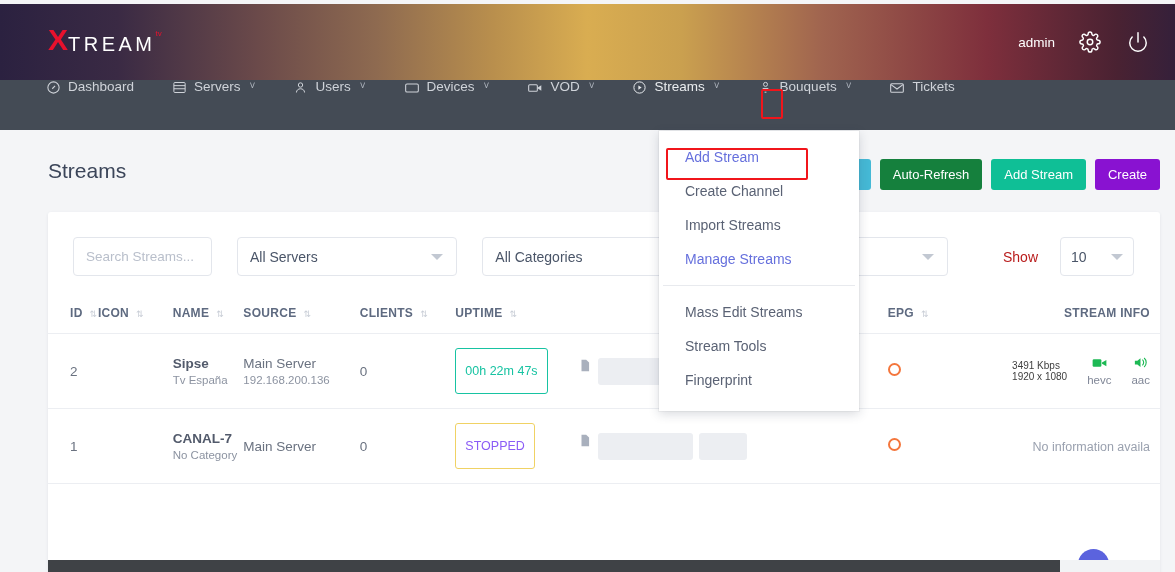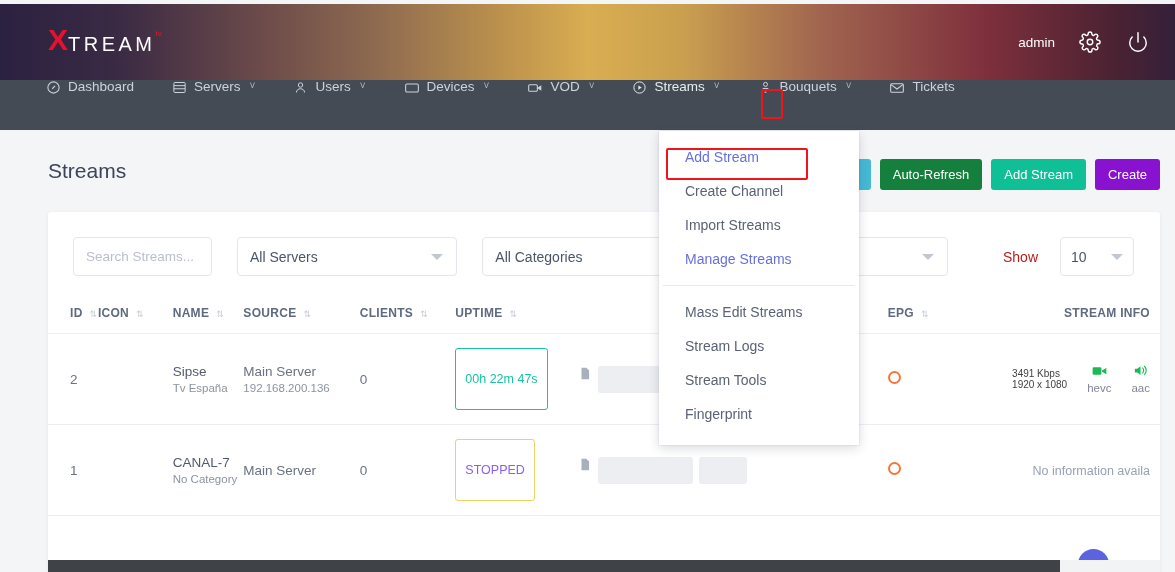--- a/index.html
+++ b/index.html
@@ -249,30 +249,30 @@
   .c-icon   { width: 72px; }
   .c-name   { width: 68px; }
   .c-source { width: 112px; }
   .c-clients{ width: 92px; }
   .c-uptime { width: 118px; }
   .c-act    { width: 230px; }
   .c-server { width: 68px; }
   .c-epg    { width: 62px; text-align: left; margin-left: 16px; }
   .c-info   { width: 200px; text-align: right; padding-right: 10px; }
 
-  .name-main { font-weight: 400; color: #525a6b; font-size: 13.5px; white-space: nowrap;}
+  .name-main { font-weight: 700; color: #525a6b; font-size: 13.5px; white-space: nowrap;}
   .name-sub  { font-size: 11.5px; color: #8c93a1; margin-top: 3px; white-space: nowrap;}
   .src-main  { color: #6a7280; font-size: 13.5px; white-space: nowrap;}
   .src-sub   { color: #8c93a1; font-size: 11.5px; margin-top: 3px; white-space: nowrap;}
 
   .badge {
     display: inline-block;
     border-radius: 3px;
     font-size: 12.5px;
-    padding: 23px 9px;
+    padding: 15px 9px;
     background: #fff;
   }
   .badge-uptime { border: 1px solid #17c3a2; color: #17c3a2; }
   .badge-stopped{ border: 1px solid #f0d264; color: #8b5cf6; }
 
   .epg-dot {
     width: 13px; height: 13px;
     border: 2px solid #f4763c;
     border-radius: 50%;
     display: inline-block;
@@ -635,19 +635,18 @@
     </div>
   </div>
 
   <div class="dropdown">
     <div class="dd-item link">Add Stream</div>
     <div class="dd-item">Create Channel</div>
     <div class="dd-item">Import Streams</div>
     <div class="dd-item link">Manage Streams</div>
     <div class="dd-sep"></div>
     <div class="dd-item">Mass Edit Streams</div>
-    <div class="dd-item">Stream Logs</div>
     <div class="dd-item">Stream Tools</div>
     <div class="dd-item">Fingerprint</div>
   </div>
   <div class="dd-highlight"></div>
 
 </div>
 
 </body></html>

